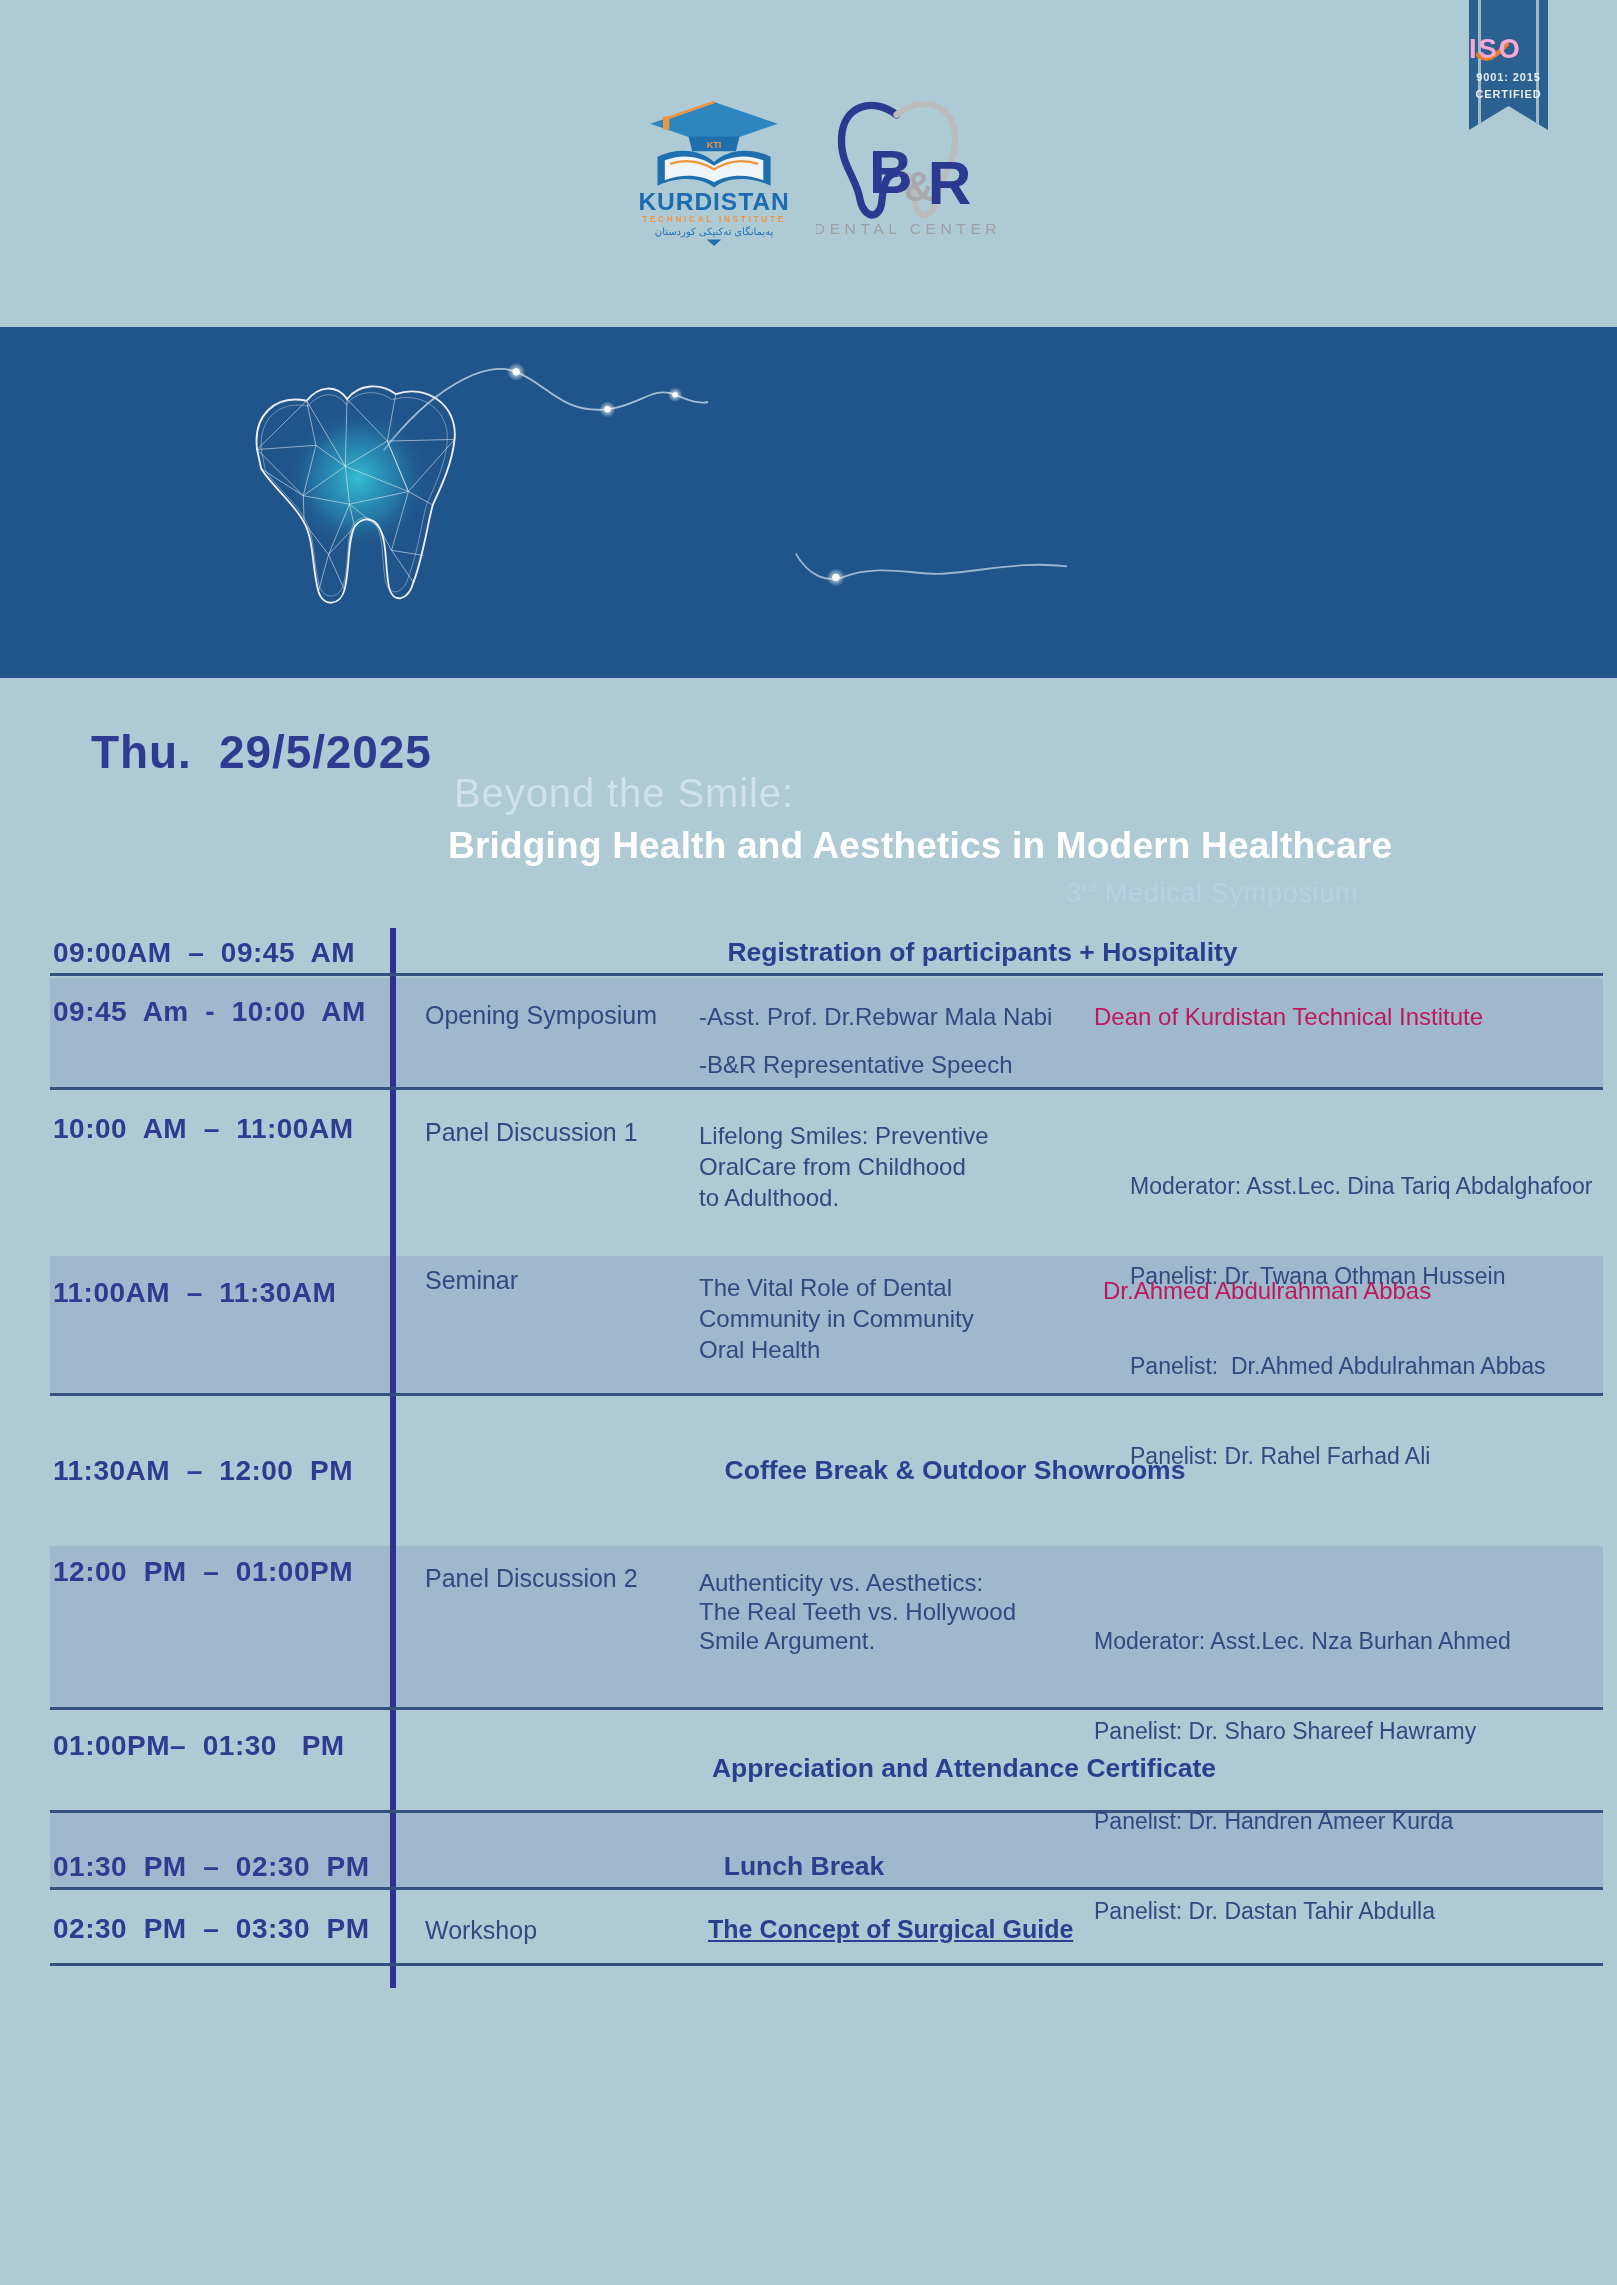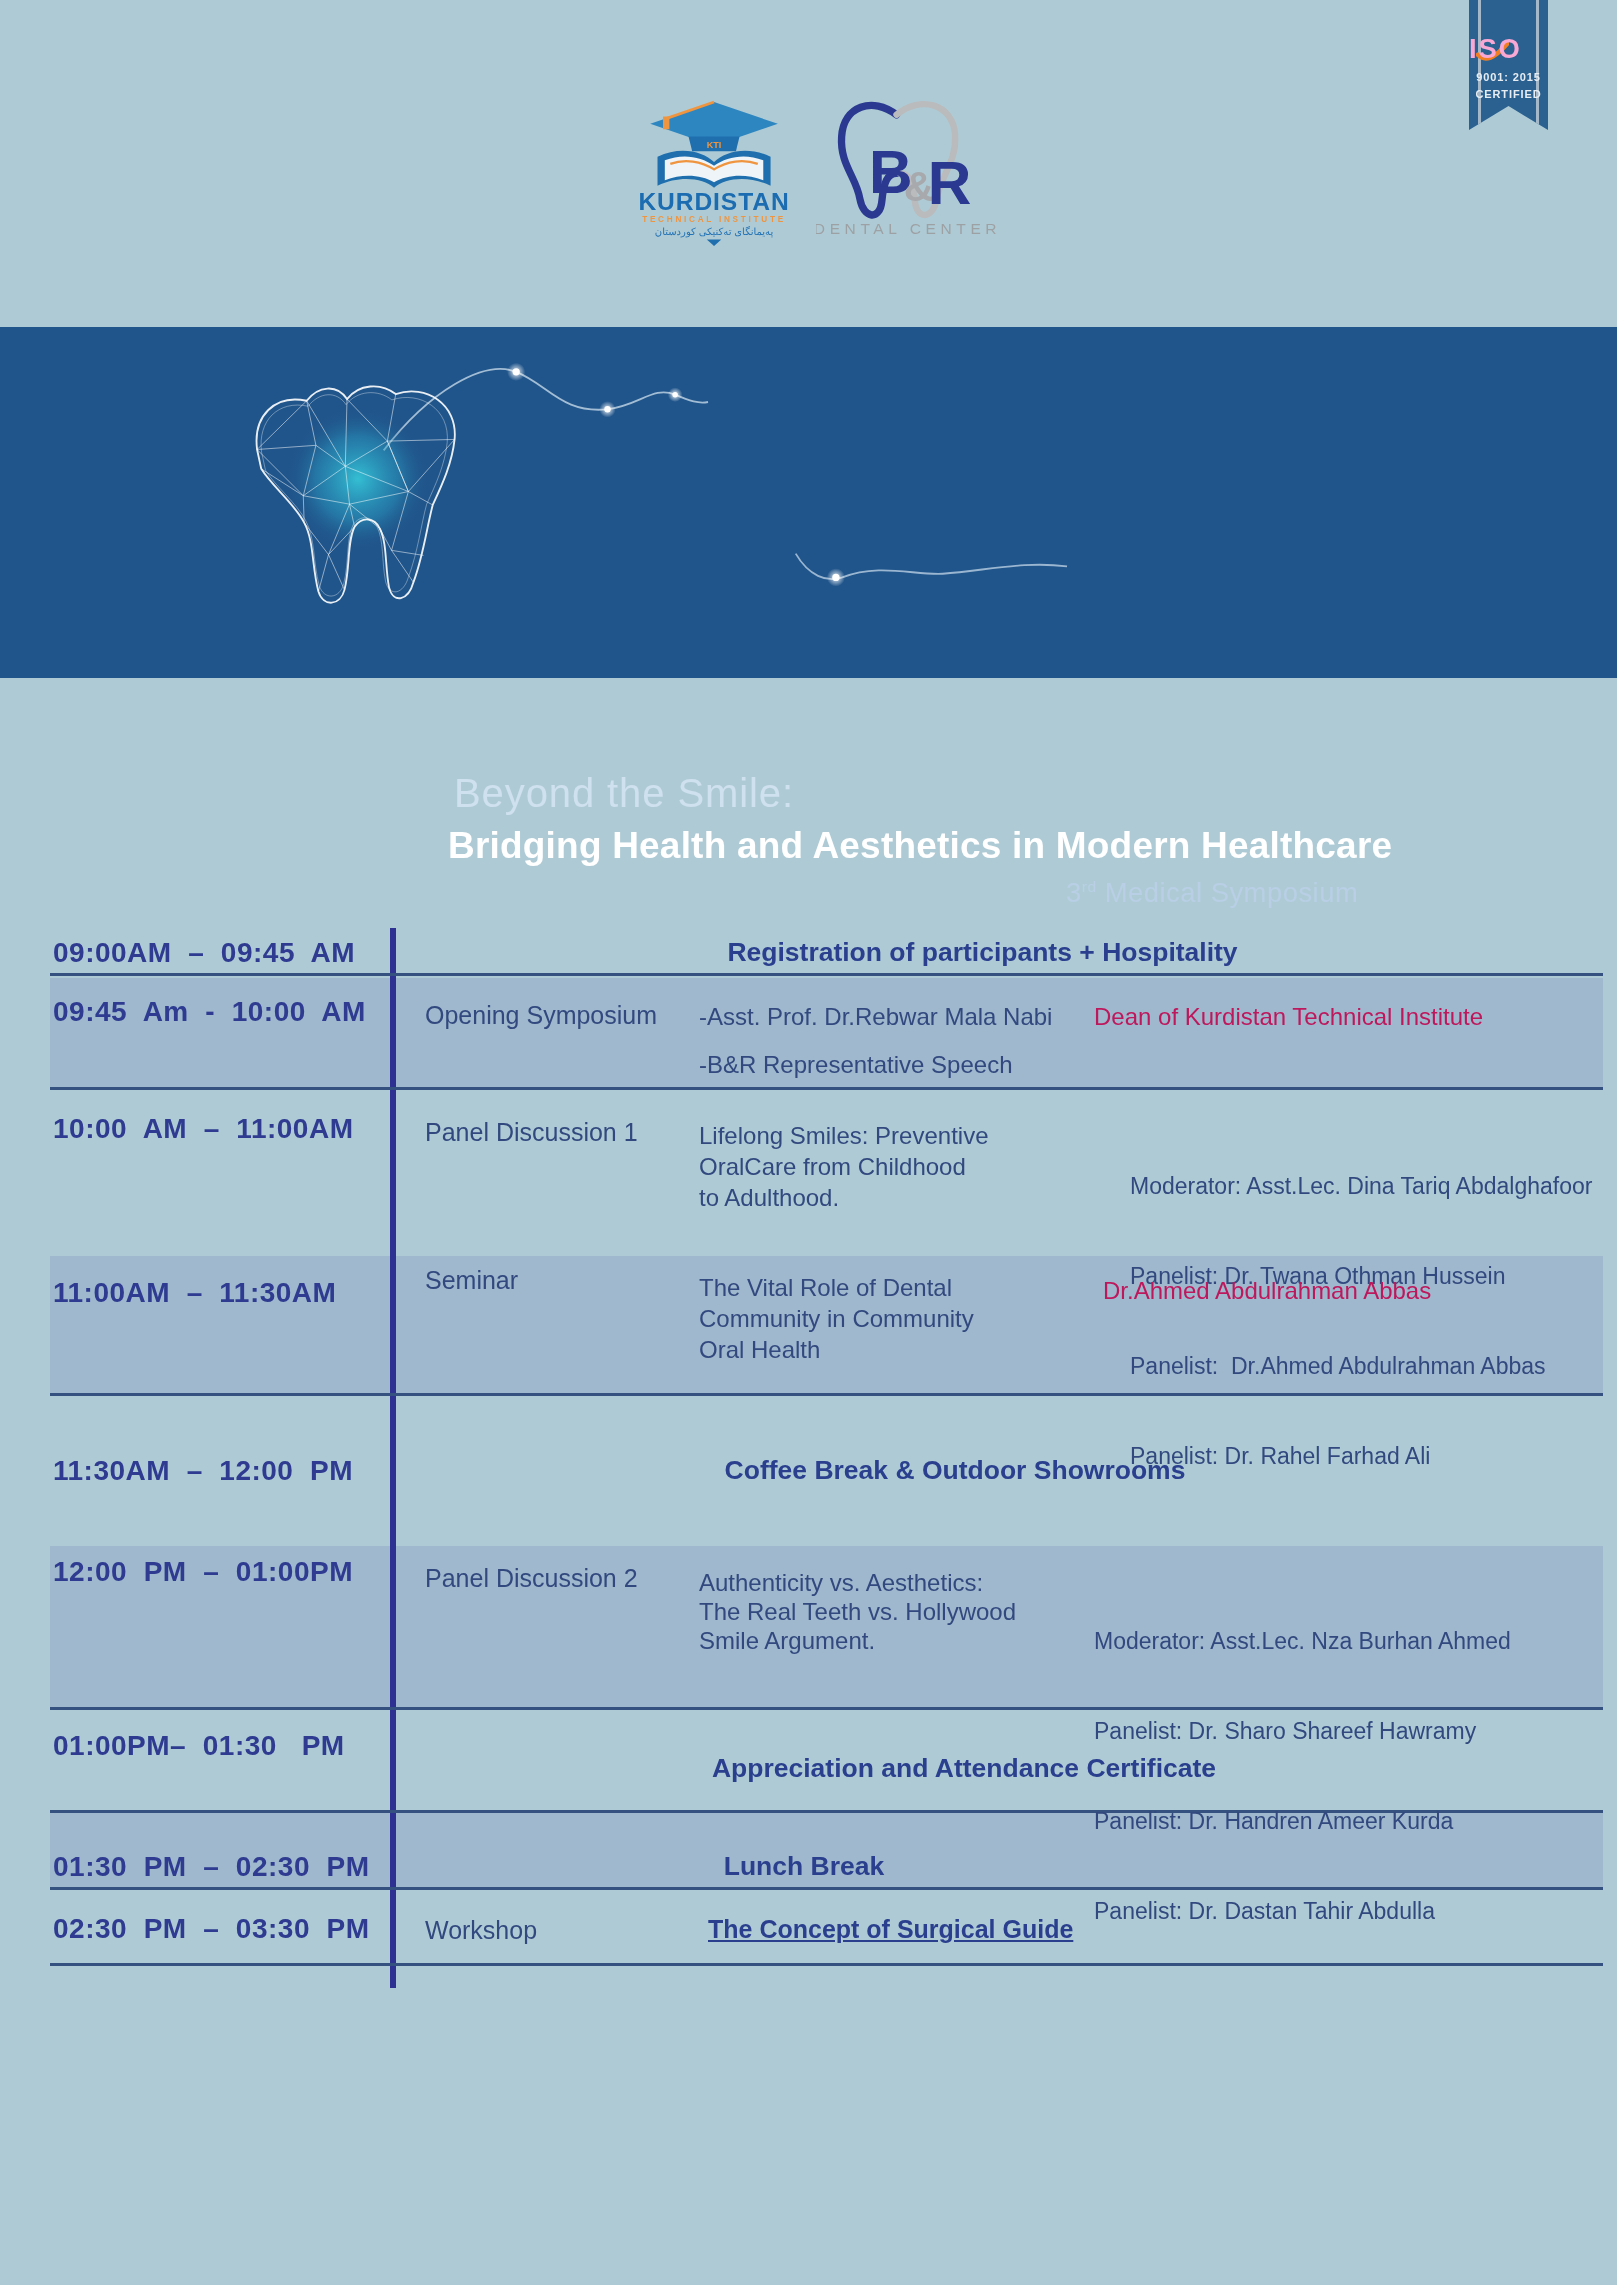--- a/index.html
+++ b/index.html
@@ -163,20 +163,21 @@
           </g>
         </g>
       </g>
     </svg>
 
     <div class="banner-light">Beyond the Smile:</div>
     <div class="banner-bold">Bridging Health and Aesthetics in Modern Healthcare</div>
     <div class="banner-sub"><span>3</span><sup>rd</sup><span> Medical Symposium</span></div>
   </div>
 
+  <div class="date">Thu.  29/5/2025</div>
 
   <div class="band" style="top:978px;height:110px;"></div>
   <div class="band" style="top:1256px;height:137px;"></div>
   <div class="band" style="top:1546px;height:161px;"></div>
   <div class="band" style="top:1812px;height:75px;"></div>
 
   <div class="vline"></div>
 
   <div class="hline" style="top:973px;"></div>
   <div class="hline" style="top:1087px;"></div>

